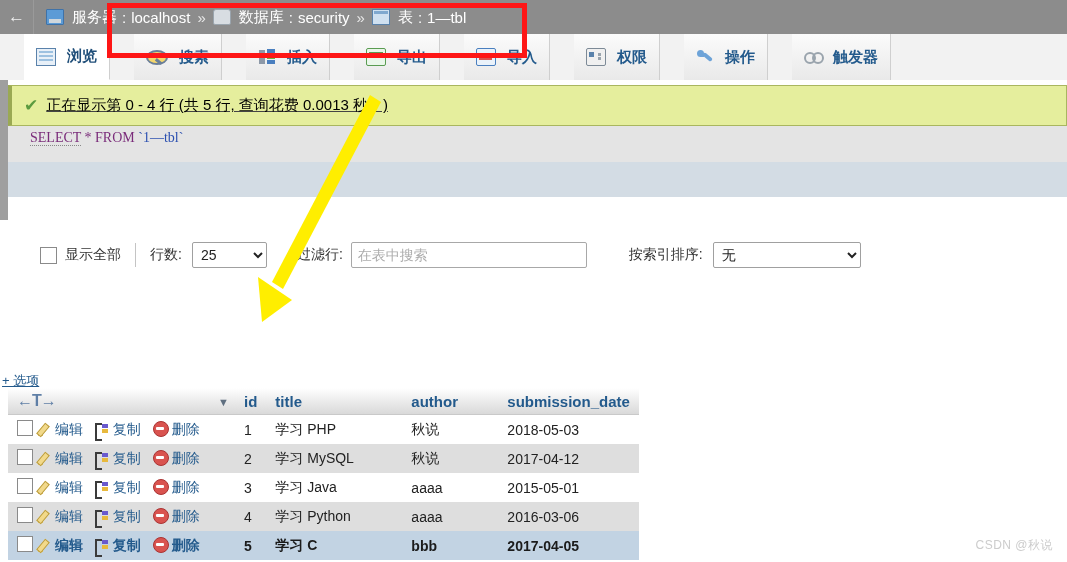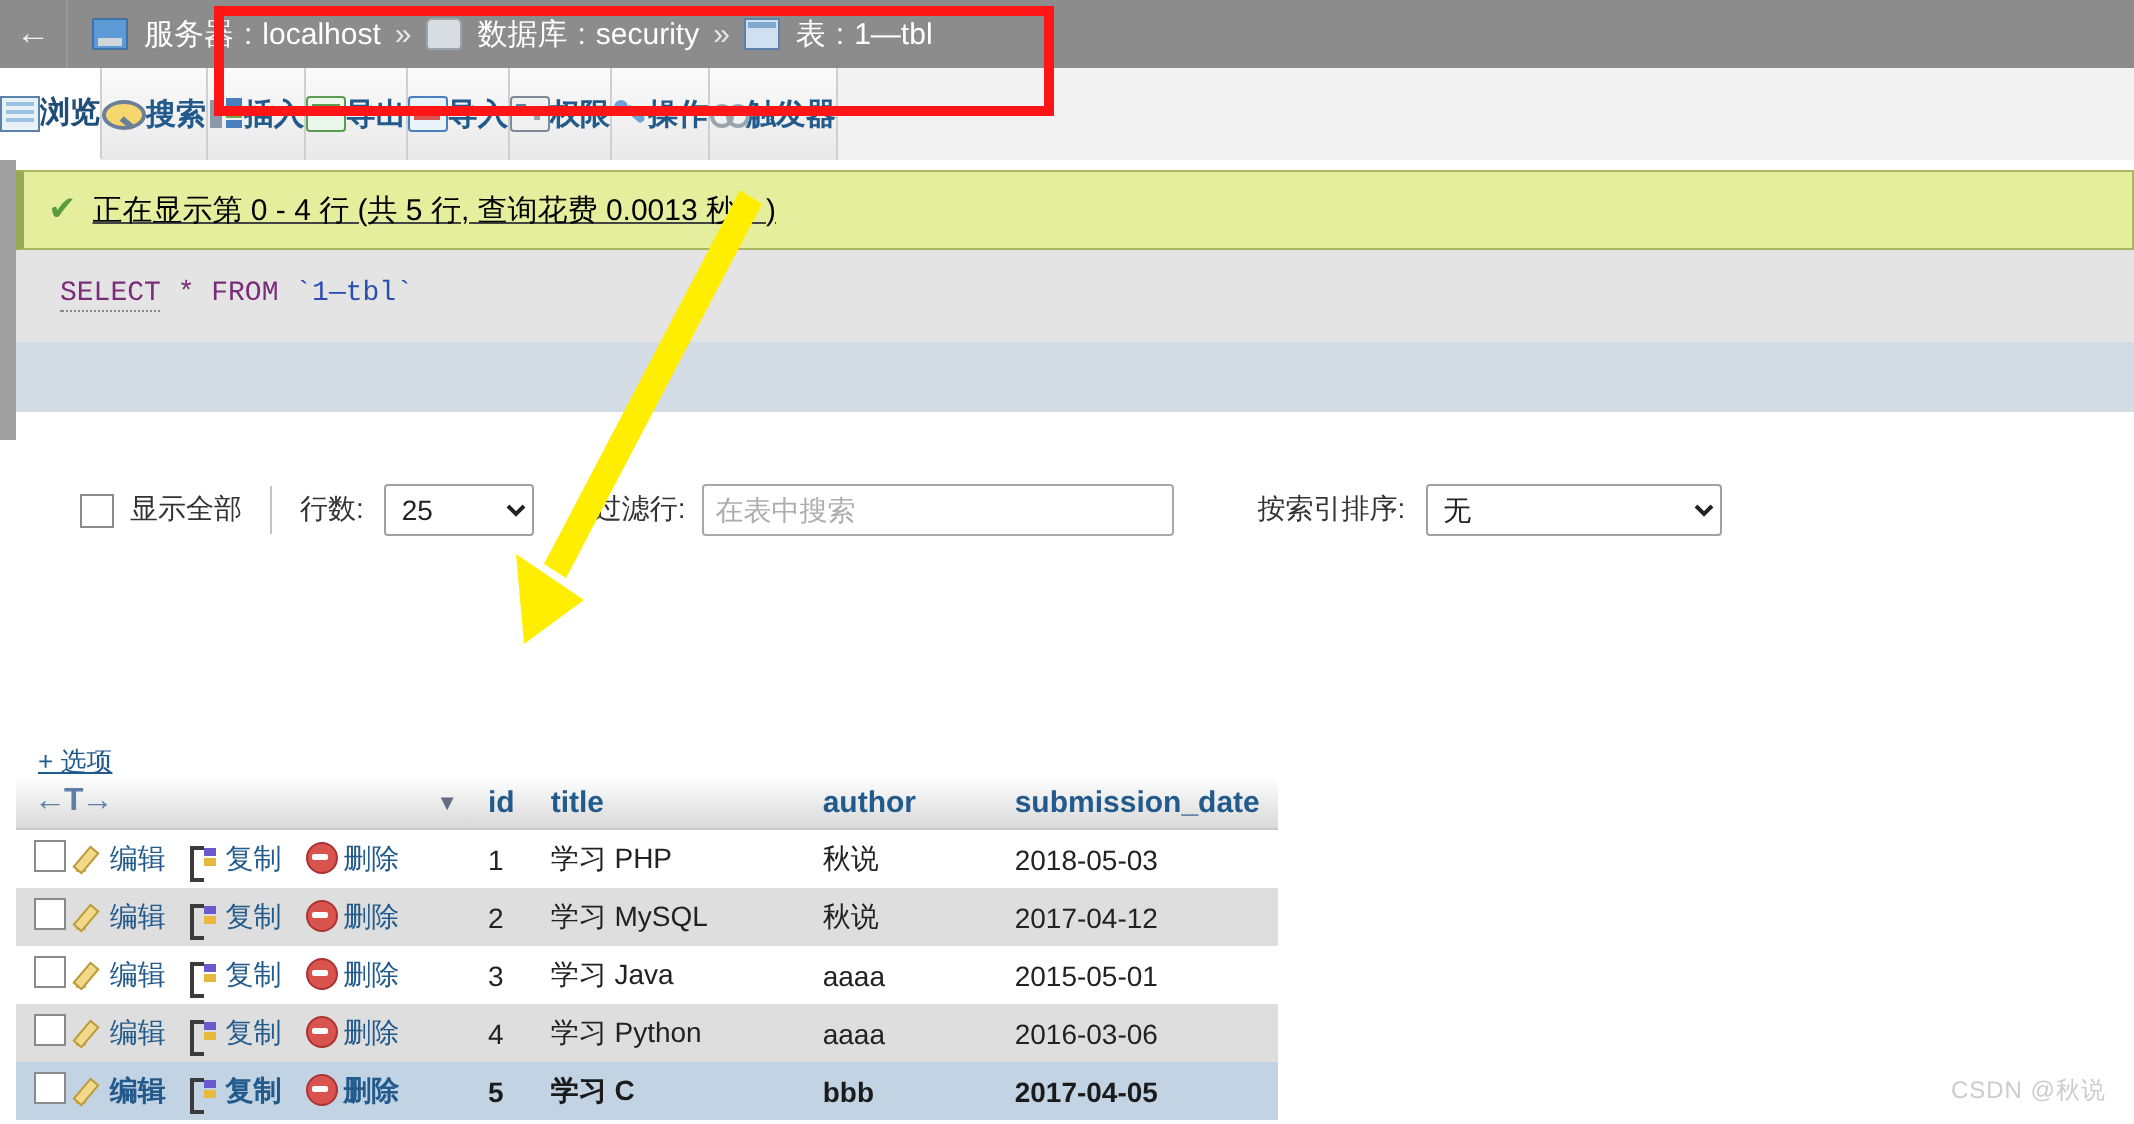--- a/index.html
+++ b/index.html
@@ -32,24 +32,24 @@
   .crumb-label{color:#ffffff;}
   .crumb-value{color:#ffffff;}
 
   
   .tabbar{
     position:absolute;left:0;top:34px;width:1067px;height:46px;
     background:#f2f2f2;border-bottom:1px solid #aab4bd;
     display:flex;align-items:stretch;
   }
   .tab{
-    display:flex;align-items:center;gap:0;padding:0 0;
+    display:flex;align-items:center;gap:11px;padding:0 12px;
     background:linear-gradient(#fbfbfb,#e9e9e9);
     border-right:1px solid #cfcfcf;
-    color:#235a8c;font-weight:bold;font-size:15px;cursor:pointer;
+    color:#235a8c;font-weight:bold;font-size:15px;cursor:pointer;margin-left:24px;
   }
   .tab.active{background:#ffffff;border-bottom:1px solid #fff;color:#1f4e79;}
   .tab-ico{width:18px;height:16px;position:relative;display:inline-block;flex:0 0 18px;}
   .i-browse{background:#e8f0f8;border:1px solid #5a82ab;}
   .i-browse:after{content:"";position:absolute;left:2px;top:2px;right:2px;bottom:2px;
       background:repeating-linear-gradient(#9dc1e0 0 2px,#e8f0f8 2px 4px);}
   .i-struct{background:transparent;}
   .i-struct:before{content:"";position:absolute;left:0;top:2px;width:5px;height:12px;background:#7a8fa6;}
   .i-struct:after{content:"";position:absolute;left:8px;top:0;width:9px;height:4px;
       background:#4a7fbf;box-shadow:0 6px 0 #f0c040,0 12px 0 #4a7fbf;}
@@ -80,22 +80,22 @@
 
   .resultbox{position:absolute;left:8px;top:5px;width:1059px;}
   .notice{
     background:#e5ee9d;border:1px solid #a9b65f;border-left:4px solid #9aa953;
     padding:9px 10px 9px 12px;display:flex;align-items:center;gap:8px;
     font-size:15px;color:#000;box-sizing:border-box;
   }
   .check{color:#5b9b3f;font-size:17px;font-weight:bold;}
   .notice-text{text-decoration:underline;text-decoration-color:#444;}
   .sqlbox{
-    background:#e4e4e4;padding:14px 0 16px 22px;
-    font-family:Liberation Mono, monospace;font-size:14px;
+    background:#e4e4e4;padding:4px 0 16px 22px;
+    font-family:Liberation Serif, serif;font-size:14px;
   }
   .kw{color:#7a2c7a;border-bottom:1px dotted #888;}
   .kw2{color:#7a2c7a;}
   .tbl{color:#2a4fb0;}
   .bluebar{background:#d3dce4;height:35px;}
 
   
   .optrow{
     position:absolute;left:8px;top:155px;width:1059px;height:40px;
     display:flex;align-items:center;font-size:14px;color:#333;
@@ -106,21 +106,21 @@
   select.sel{
     font-family:"Liberation Sans",sans-serif;font-size:14px;padding:3px 4px;
     border:1px solid #a0a0a0;border-radius:2px;background:#fff;color:#222;
   }
   input.txt{
     font-family:"Liberation Sans",sans-serif;font-size:14px;padding:4px 6px;
     border:1px solid #a8a8a8;border-radius:2px;background:#fff;width:222px;color:#222;
   }
   input.txt::placeholder{color:#adadad;}
 
-  .plusopt{position:absolute;left:19px;top:292px;font-size:13px;color:#235a8c;}
+  .plusopt{position:absolute;left:2px;top:292px;font-size:13px;color:#235a8c;}
   .plusopt u{cursor:pointer;}
 
   
   table.data{
     position:absolute;left:8px;top:308px;border-collapse:collapse;
     font-size:14px;
   }
   table.data th{
     background:linear-gradient(#ffffff,#d9d9d9);
     color:#235a8c;font-weight:bold;font-size:15px;

